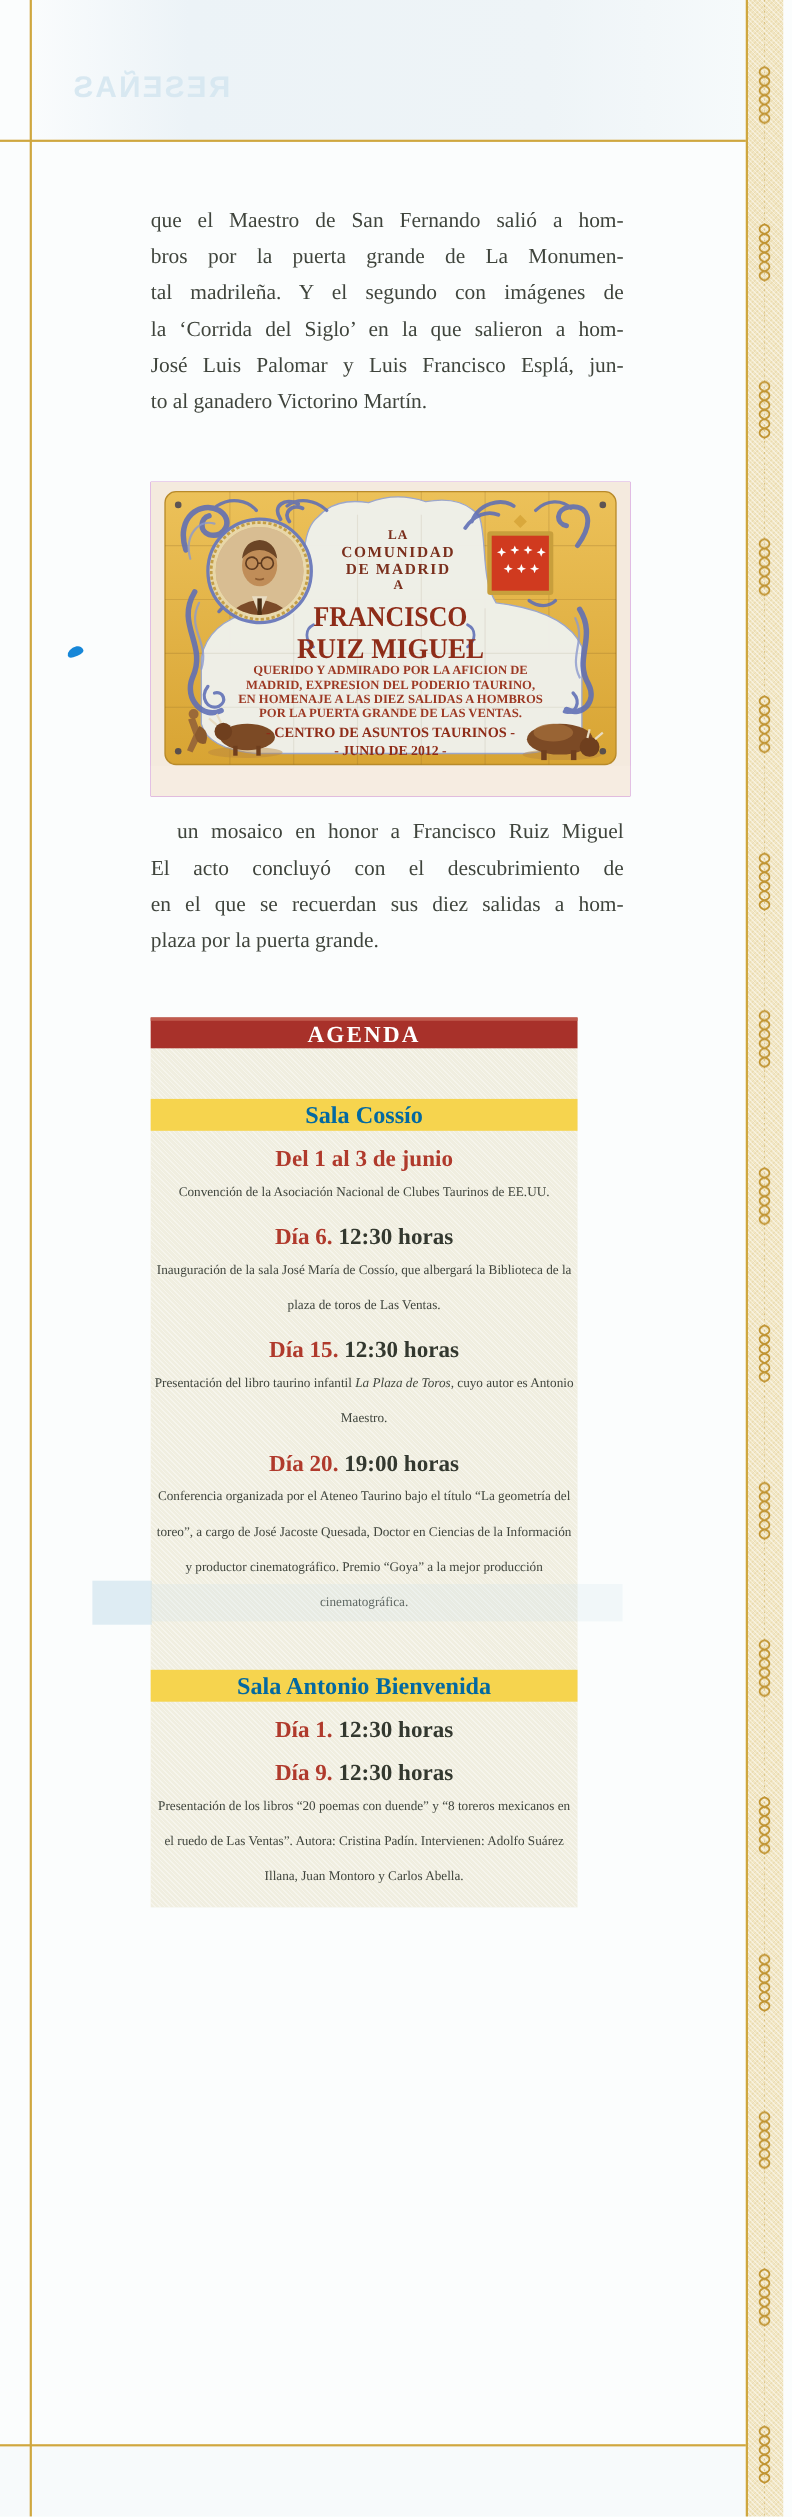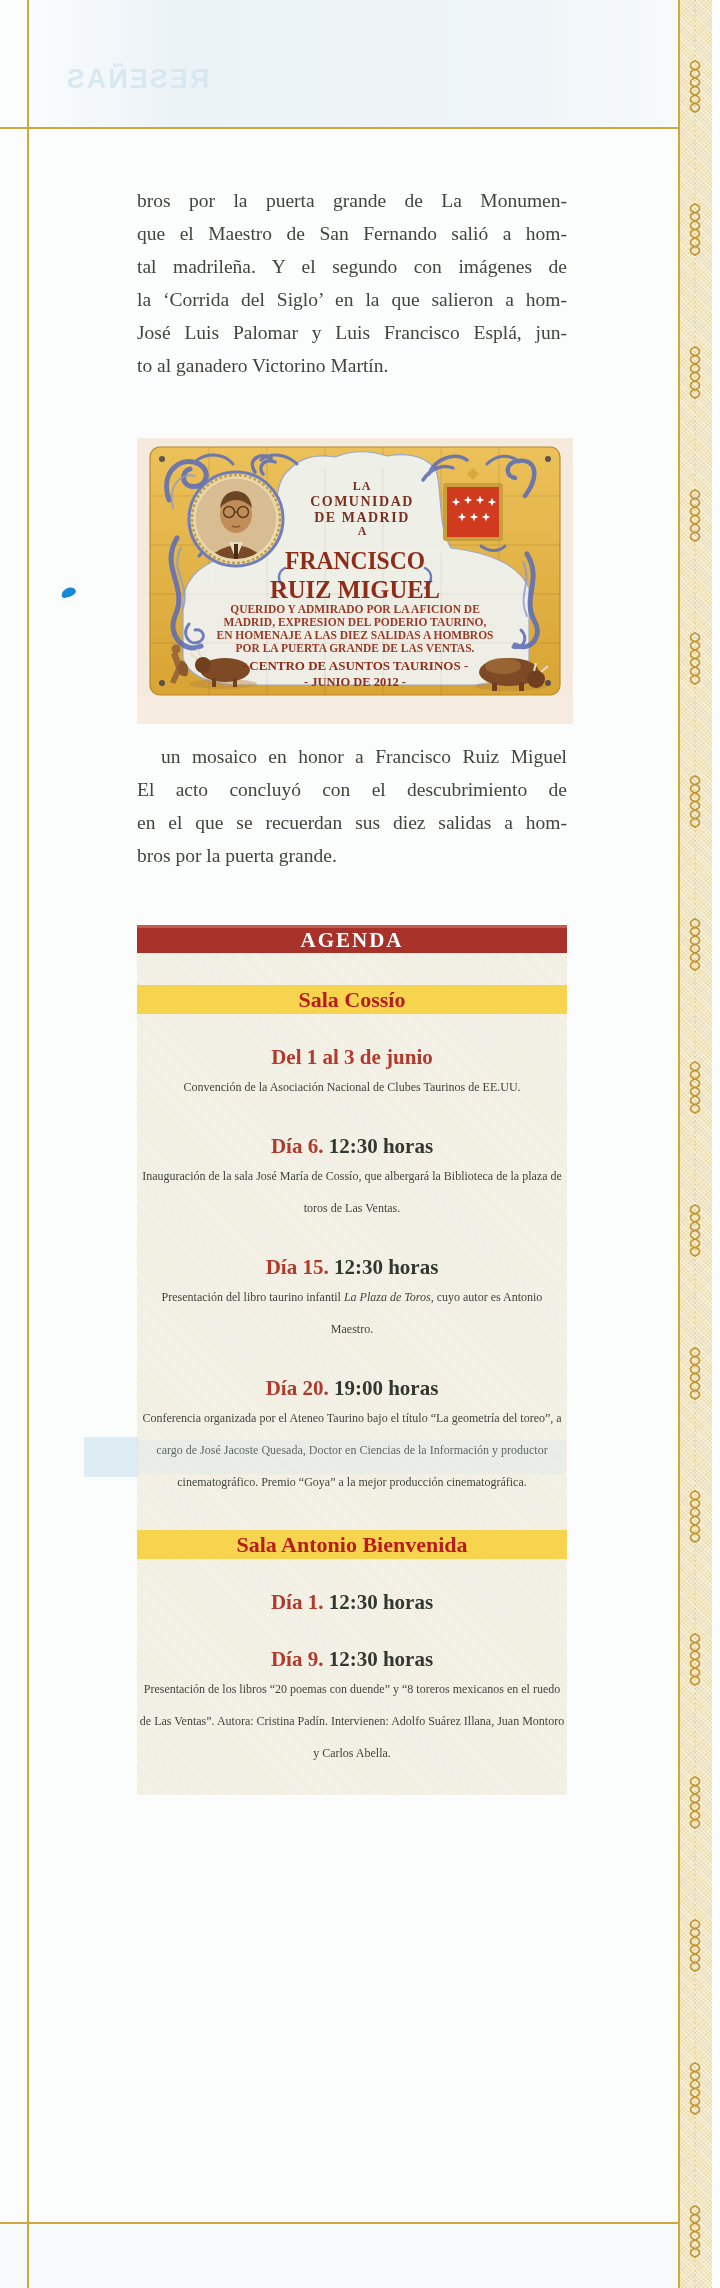--- a/index.html
+++ b/index.html
@@ -32,28 +32,28 @@
   .para{position:absolute;left:137px;width:430px;font-size:19.5px;line-height:33px;color:#3f443c;}
   .para .tline{text-align:justify;text-align-last:justify;}
   .para .tline:last-child{text-align-last:left;}
   .p1{top:184px;}
   .p2{top:740px;}
   .p2 .tline:first-child{text-indent:24px;}
   
   .mosaic{position:absolute;left:137px;top:438px;width:436px;height:286px;margin:0;
           background:#a21caf;}
   
-  .agenda-panel{position:absolute;left:137px;top:925px;width:430px;padding-bottom:26px;
+  .agenda-panel{position:absolute;left:137px;top:925px;width:388px;padding-bottom:13px;
                 background-color:#f0eee0;
                 background-image:repeating-linear-gradient(45deg,rgba(255,255,255,.4) 0 1px,rgba(0,0,0,0) 1px 3px);}
   .agenda-title{height:25px;line-height:24px;background:#a8312a;border-top:3px solid #c05a4d;
                 color:#ffffff;font-weight:bold;font-size:21px;letter-spacing:2px;text-align:center;}
-  .sala-bar{margin-top:32px;height:29px;line-height:29px;background:#f6d44e;color:#b91c1c;
+  .sala-bar{margin-top:46px;height:29px;line-height:29px;background:#f6d44e;color:#0369a1;
             font-weight:bold;font-size:22px;text-align:center;}
-  .event{margin-top:30px;}
+  .event{margin-top:12px;}
   .event-head{text-align:center;font-weight:bold;font-size:21px;line-height:27px;color:#33382f;}
   .event-head .date{color:#b03a2c;}
   .event-desc{text-align:center;font-size:12px;line-height:32px;color:#3f443c;padding:0 2px;}
   .event-desc .it{font-style:italic;}
 </style>
 </head>
 <body>
 
 <div class="page">
 
@@ -81,22 +81,22 @@
         <pattern id="bandpat" width="30" height="143" patternUnits="userSpaceOnUse">
           <line x1="15" y1="0" x2="15" y2="143" stroke="#d8bf7d" stroke-width="1" stroke-dasharray="1.5 3.5"></line>
           <use href="#cl" y="60"></use>
         </pattern>
       </defs>
       <rect width="30" height="2288" fill="url(#bandpat)"></rect>
     </svg>
   </div>
 
   <div class="para p1">
+      <div class="tline">que el Maestro de San Fernando salió a hom-</div>
       <div class="tline">bros por la puerta grande de La Monumen-</div>
-      <div class="tline">que el Maestro de San Fernando salió a hom-</div>
       <div class="tline">tal madrileña. Y el segundo con imágenes de</div>
       <div class="tline">la ‘Corrida del Siglo’ en la que salieron a hom-</div>
       <div class="tline">José Luis Palomar y Luis Francisco Esplá, jun-</div>
       <div class="tline">to al ganadero Victorino Martín.</div>
     </div>
 
   <figure class="mosaic">
     <svg viewBox="0 0 436 286" width="436" height="286">
       <defs>
         <linearGradient id="gold" x1="0" y1="0" x2="0" y2="1">
@@ -236,21 +236,21 @@
         <text x="218" y="232" font-size="13" fill="#8e2c18">- CENTRO DE ASUNTOS TAURINOS -</text>
         <text x="218" y="248" font-size="12.5" fill="#8e2c18">- JUNIO DE 2012 -</text>
       </g>
     </svg>
   </figure>
 
   <div class="para p2">
       <div class="tline">un mosaico en honor a Francisco Ruiz Miguel</div>
       <div class="tline">El acto concluyó con el descubrimiento de</div>
       <div class="tline">en el que se recuerdan sus diez salidas a hom-</div>
-      <div class="tline">bros por la puerta grande.</div>
+      <div class="tline">plaza por la puerta grande.</div>
     </div>
 
   <div class="agenda-panel">
     <div class="agenda-title">AGENDA</div>
     <div>
         <div class="sala-bar">Sala Cossío</div>
         <div class="event">
           <div class="event-head"><span class="date">Del 1 al 3 de junio</span></div>
           <div class="event-desc"><span>Convención de la Asociación Nacional de Clubes Taurinos de EE.UU.</span></div>
         </div>

